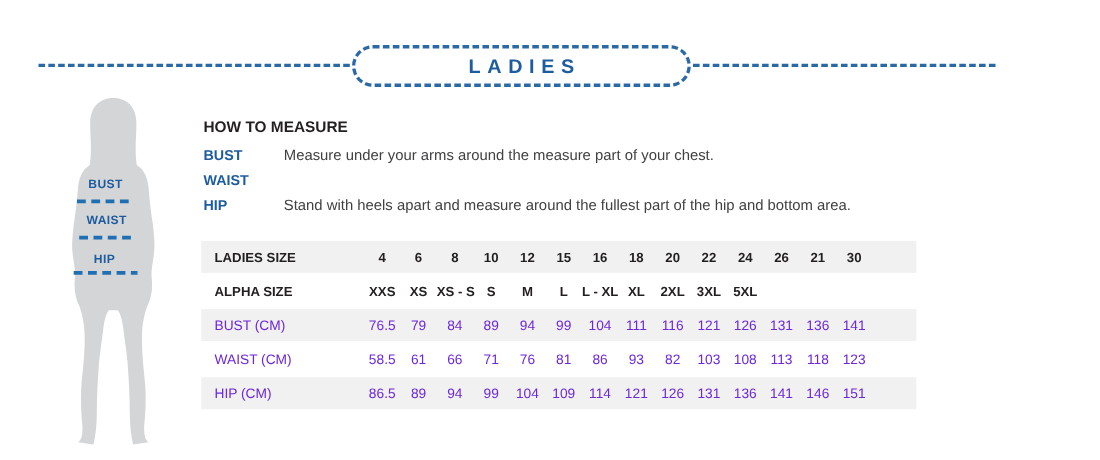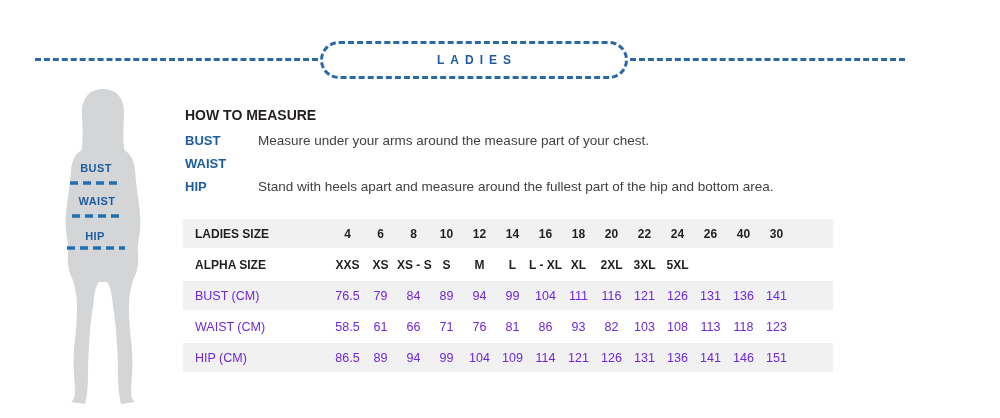--- a/index.html
+++ b/index.html
@@ -11,21 +11,21 @@
   
   .dash { position:absolute; border-top:3px dashed #2b69a6; height:0; }
   .dash.left  { left:35px;  top:58px; width:283px; }
   .dash.right { left:630px; top:58px; width:275px; }
   .pill {
     position:absolute; left:320px; top:41px; width:308px; height:38px;
     border:3px dashed #2b69a6; border-radius:20px; box-sizing:border-box;
     display:flex; align-items:center; justify-content:center; background:#fff;
   }
   .pill-title {
-    font-size:12px; font-weight:bold; letter-spacing:6px; color:#1d5c9e;
+    font-size:18px; font-weight:bold; letter-spacing:6px; color:#1d5c9e;
     padding-left:6px;
   }
 
   
   .figure { position:absolute; left:40px; top:85px; width:135px; height:330px; }
   .figure svg { position:absolute; left:0; top:0; }
   .fig-label {
     position:absolute; transform:translateX(-50%);
     font-size:11px; font-weight:bold; color:#1e5c9e; letter-spacing:0.4px;
   }
@@ -98,28 +98,28 @@
 
   <div class="stable">
 
     <div class="trow head stripe">
       <span class="tlabel">LADIES SIZE</span>
       <span class="tcell">4</span>
       <span class="tcell">6</span>
       <span class="tcell">8</span>
       <span class="tcell">10</span>
       <span class="tcell">12</span>
-      <span class="tcell">14</span>
+      <span class="tcell">15</span>
       <span class="tcell">16</span>
       <span class="tcell">18</span>
       <span class="tcell">20</span>
       <span class="tcell">22</span>
       <span class="tcell">24</span>
       <span class="tcell">26</span>
-      <span class="tcell">40</span>
+      <span class="tcell">21</span>
       <span class="tcell">30</span>
     </div>
 
     <div class="trow head">
       <span class="tlabel">ALPHA SIZE</span>
       <span class="tcell">XXS</span>
       <span class="tcell">XS</span>
       <span class="tcell">XS - S</span>
       <span class="tcell">S</span>
       <span class="tcell">M</span>

